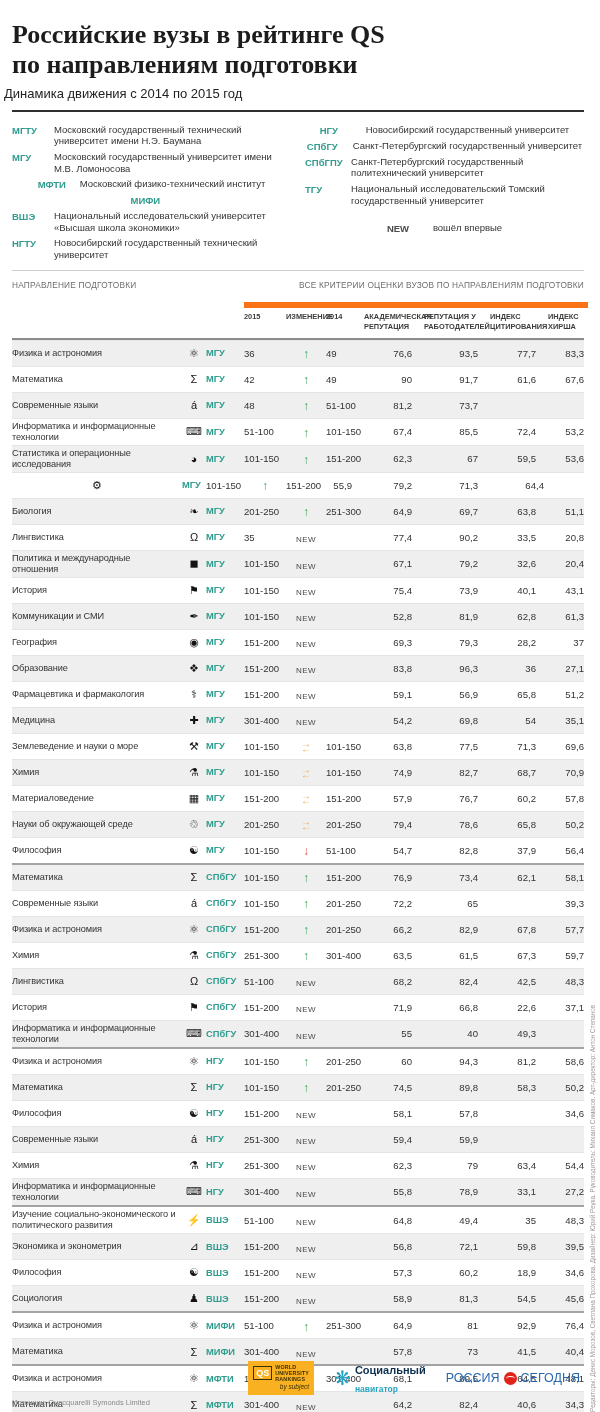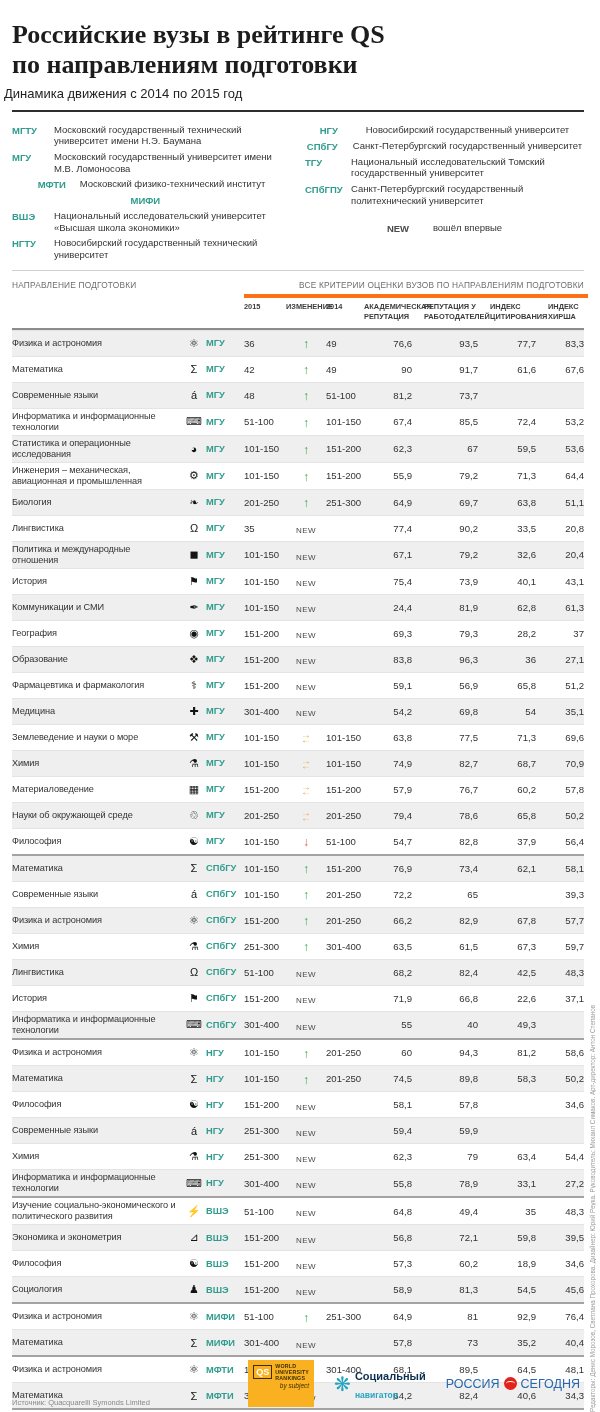--- a/index.html
+++ b/index.html
@@ -23,21 +23,21 @@
   .lg-name { font-size:9.5px; line-height:1.22; color:#333; }
   .lg-new { margin-top:16px; }
   .lg-abbr-new { color:#4a4a4a !important; }
   .rule-light { border-top:1px solid #cfcfcf; margin:6px 12px 0; }
 
   
   .tbl-meta { display:flex; justify-content:space-between; margin:9px 12px 4px; font-size:8.3px;
               color:#6e6e6e; letter-spacing:.2px; }
   .subhead { display:grid; grid-template-columns:var(--cols); margin:0 12px; border-bottom:2px solid #8c8c8c; align-items:stretch; }
   .sh { font-size:7.4px; font-weight:bold; color:#3c3c3c; line-height:1.3; padding:4px 1px 6px 0; }
-  .sh.bt { border-top:4px solid #f97316; }
+  .sh.bt { border-top:6px solid #f97316;margin-top:8px; }
   .sh.nw { white-space:nowrap; }
 
   
   .tbl { margin:0 12px; border-bottom:2px solid #a3a3a3; }
   .row { display:grid; grid-template-columns:var(--cols); align-items:center; min-height:21px;
          border-top:1px solid #e4e4e4; padding:2px 0; }
   .row.alt { background:var(--row_alt); }
   .row.sep { border-top:2px solid #a3a3a3; }
   .c-sub { font-size:9.2px; line-height:1.2; color:#333; padding-right:4px; letter-spacing:-0.1px; }
   .c-icon { text-align:center; font-size:11px; color:#141414; }
@@ -47,21 +47,21 @@
   .c-num { font-size:9.6px; color:#333; text-align:right; padding-right:12px; }
   .c-num.hir { padding-right:4px; }
   .arr { font-weight:bold; font-size:12px; }
   .arr.up { color:var(--green); }
   .arr.down { color:var(--red); }
   .same i { display:block; font-style:normal; line-height:5.5px; font-size:10px; font-weight:bold; color:var(--orange); }
   .new { font-size:8px; color:#4a4a4a; letter-spacing:.4px; }
 
   
   .logos { position:absolute; right:16px; top:1360px; display:flex; align-items:center; gap:20px; }
-  .qs { background:var(--qs_yellow); padding:3px 5px 18px; display:flex; flex-direction:column; }
+  .qs { background:var(--qs_yellow); padding:3px 5px 5px; display:flex; flex-direction:column; }
   .qs-top { display:flex; align-items:center; gap:3px; }
   .qs-sq { border:1px solid #3a3000; color:#fff; font-weight:bold; font-size:9px; padding:1px 2px; }
   .qs-txt { font-size:5.3px; font-weight:bold; color:#3a3000; line-height:1.15; letter-spacing:.2px; }
   .qs-sub { font-size:6.5px; font-style:italic; color:#3a3000; text-align:right; margin-top:1px; }
   .soc { display:flex; align-items:center; gap:4px; }
   .soc-ic { font-size:20px; color:var(--soc_teal); line-height:20px; }
   .soc-l1 { font-size:11px; font-weight:bold; color:var(--soc_blue); line-height:1.05; }
   .soc-l2 { font-size:8.5px; font-weight:bold; color:var(--soc_teal); text-align:right; }
   .rs { display:flex; align-items:center; gap:4px; font-size:12.5px; font-weight:normal; color:var(--russia_blue); }
   .globe { position:relative; width:13px; height:13px; border-radius:50%; background:var(--russia_red); display:inline-block; }
@@ -113,26 +113,26 @@
       <div id="legend-right-list">
           <div class="lg-entry">
             <span class="lg-abbr">НГУ</span>
             <span class="lg-name">Новосибирский государственный университет</span>
           </div>
           <div class="lg-entry">
             <span class="lg-abbr">СПбГУ</span>
             <span class="lg-name">Санкт-Петербургский государственный университет</span>
           </div>
           <div class="lg-entry">
+            <span class="lg-abbr">СПбГПУ</span>
+            <span class="lg-name">Санкт-Петербургский государственный политехнический университет</span>
+          </div>
+          <div class="lg-entry">
             <span class="lg-abbr">ТГУ</span>
             <span class="lg-name">Национальный исследовательский Томский государственный университет</span>
-          </div>
-          <div class="lg-entry">
-            <span class="lg-abbr">СПбГПУ</span>
-            <span class="lg-name">Санкт-Петербургский государственный политехнический университет</span>
           </div>
         </div>
       <div class="lg-entry lg-new">
         <span class="lg-abbr lg-abbr-new">NEW</span>
         <span class="lg-name">вошёл впервые</span>
       </div>
     </div>
   </div>
 
   <div class="rule-light"></div>
@@ -210,21 +210,20 @@
         <div class="c-univ">МГУ</div>
         <div class="c-y">101-150</div>
         <div class="c-chg"><span class="arr up">↑</span></div>
         <div class="c-y">151-200</div>
         <div class="c-num">62,3</div>
         <div class="c-num">67</div>
         <div class="c-num">59,5</div>
         <div class="c-num hir">53,6</div>
       </div>
       <div class="row">
-        <div class="c-sub">Инженерия – механическая, авиационная и промышленная</div>
         <div class="c-icon">⚙</div>
         <div class="c-univ">МГУ</div>
         <div class="c-y">101-150</div>
         <div class="c-chg"><span class="arr up">↑</span></div>
         <div class="c-y">151-200</div>
         <div class="c-num">55,9</div>
         <div class="c-num">79,2</div>
         <div class="c-num">71,3</div>
         <div class="c-num hir">64,4</div>
       </div>
@@ -276,21 +275,21 @@
         <div class="c-num">40,1</div>
         <div class="c-num hir">43,1</div>
       </div>
       <div class="row alt">
         <div class="c-sub">Коммуникации и СМИ</div>
         <div class="c-icon">✒</div>
         <div class="c-univ">МГУ</div>
         <div class="c-y">101-150</div>
         <div class="c-chg"><span class="new">NEW</span></div>
         <div class="c-y"></div>
-        <div class="c-num">24,4</div>
+        <div class="c-num">52,8</div>
         <div class="c-num">81,9</div>
         <div class="c-num">62,8</div>
         <div class="c-num hir">61,3</div>
       </div>
       <div class="row">
         <div class="c-sub">География</div>
         <div class="c-icon">◉</div>
         <div class="c-univ">МГУ</div>
         <div class="c-y">151-200</div>
         <div class="c-chg"><span class="new">NEW</span></div>
@@ -614,21 +613,21 @@
       </div>
       <div class="row alt">
         <div class="c-sub">Математика</div>
         <div class="c-icon">Σ</div>
         <div class="c-univ">МИФИ</div>
         <div class="c-y">301-400</div>
         <div class="c-chg"><span class="new">NEW</span></div>
         <div class="c-y"></div>
         <div class="c-num">57,8</div>
         <div class="c-num">73</div>
-        <div class="c-num">35,2</div>
+        <div class="c-num">41,5</div>
         <div class="c-num hir">40,4</div>
       </div>
       <div class="row sep">
         <div class="c-sub">Физика и астрономия</div>
         <div class="c-icon">⚛</div>
         <div class="c-univ">МФТИ</div>
         <div class="c-y">151-200</div>
         <div class="c-chg"><span class="arr up">↑</span></div>
         <div class="c-y">301-400</div>
         <div class="c-num">68,1</div>

